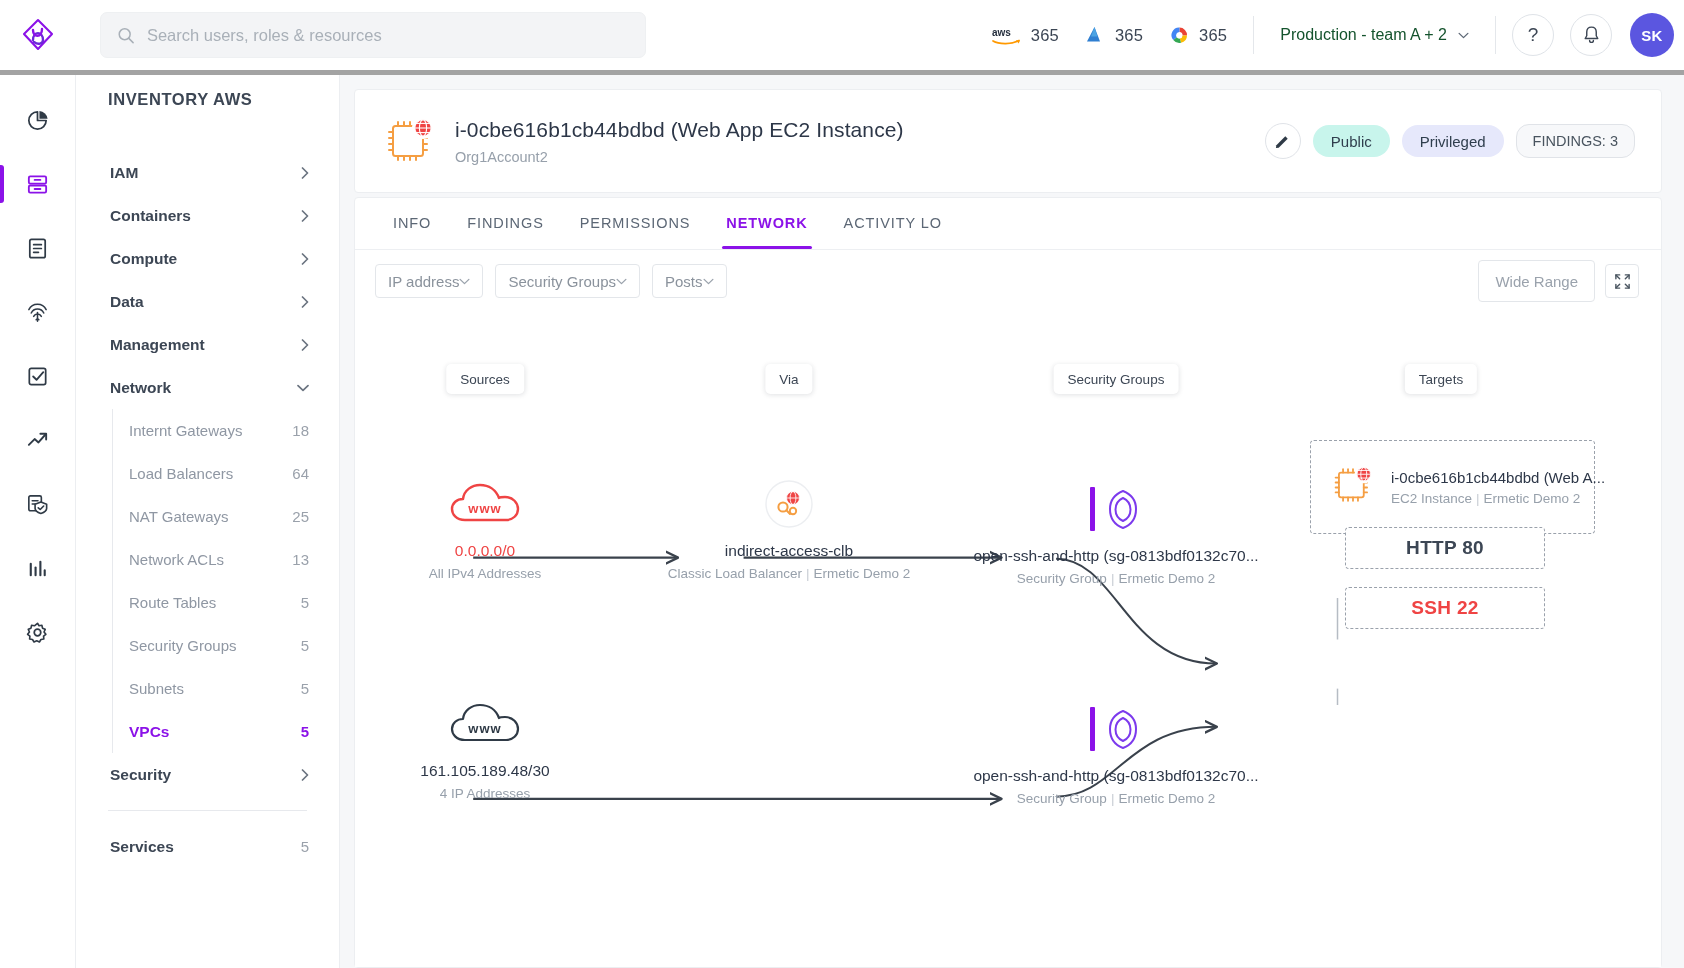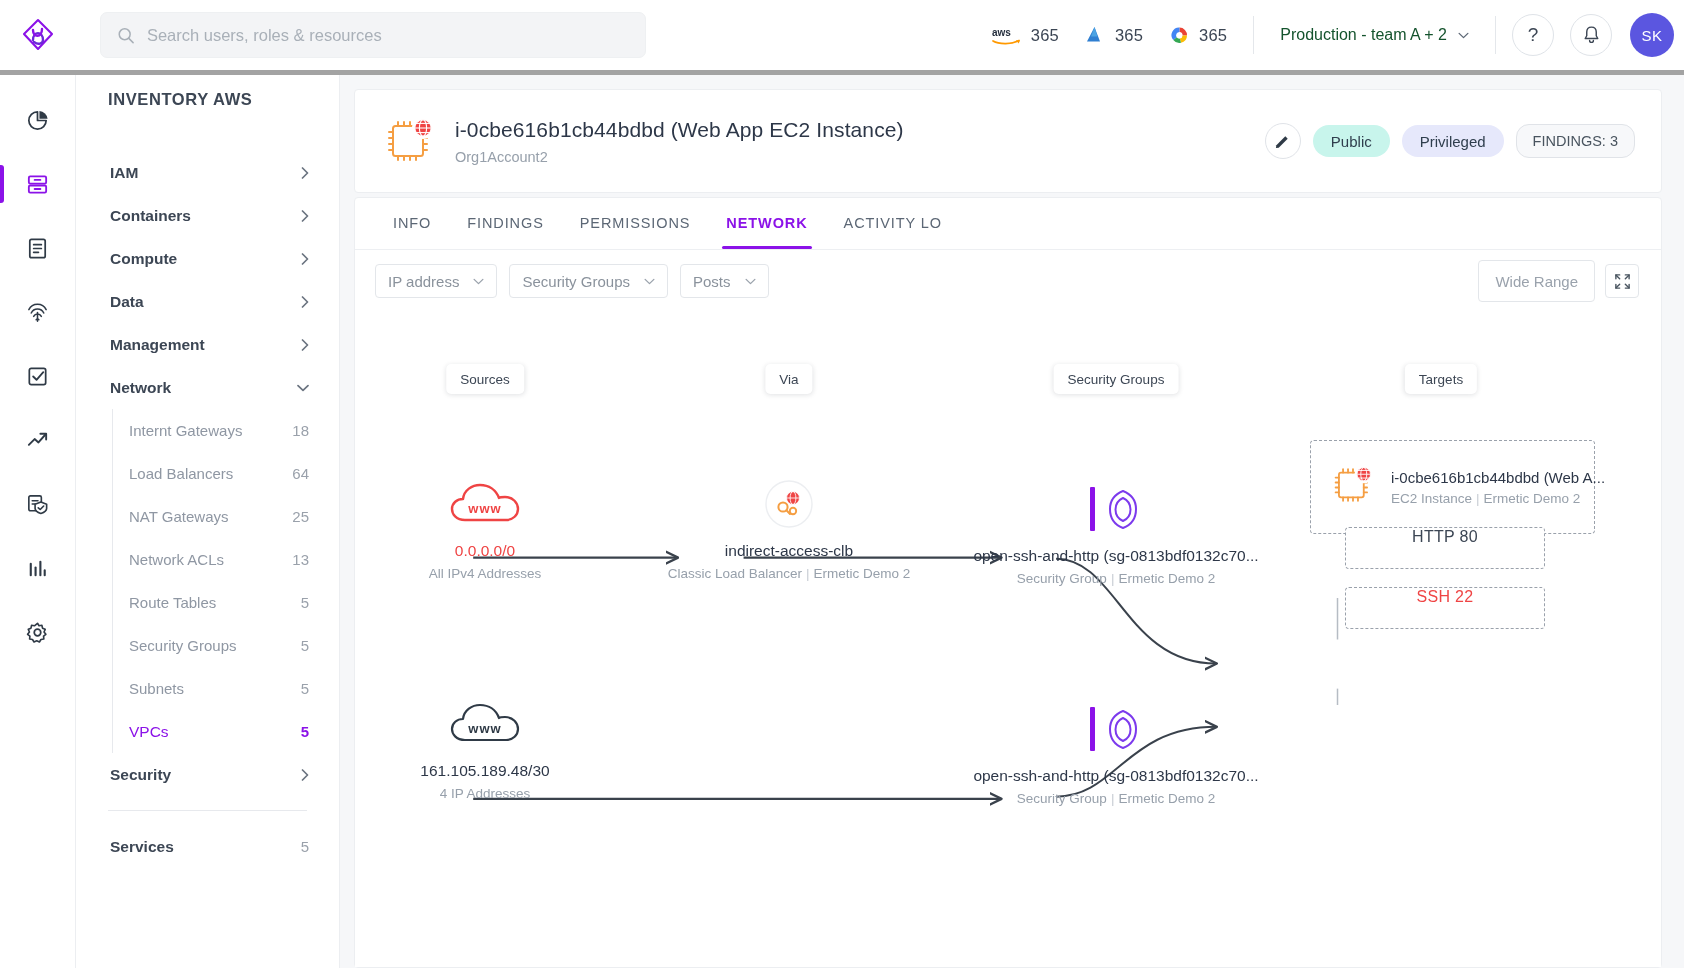--- a/index.html
+++ b/index.html
@@ -37,21 +37,21 @@
   .acct-select { display: flex; align-items: center; gap: 11px; padding: 0 26px; cursor: pointer; }
   .acct-select .lbl { font-size: 16px; color: #14532d; white-space: nowrap; }
   .chev { width: 11px; height: 7px; }
   .circ-btn {
     width: 42px; height: 42px; border-radius: 50%; border: 1px solid #dfe3e8; background: #fff;
     display: flex; align-items: center; justify-content: center; margin-left: 16px; cursor: pointer;
     color: #3c4654; font-size: 19px;
   }
   .avatar {
     width: 44px; height: 44px; border-radius: 50%; background: #5b56e0; color: #fff;
-    display: flex; align-items: center; justify-content: center; font-size: 15px; font-weight: 400;
+    display: flex; align-items: center; justify-content: center; font-size: 15px; font-weight: 700;
     margin-left: 18px; letter-spacing: .4px; cursor: pointer;
   }
 
   
   .body-row { display: flex; flex: 1; min-height: 0; }
 
   
   .rail {
     width: 76px; min-width: 76px; background: #fff; border-right: 1px solid #eceef1;
     display: flex; flex-direction: column; align-items: center; padding-top: 18px; position: relative;
@@ -72,21 +72,21 @@
   .page-kicker {
     height: 48px; display: flex; align-items: center; padding-left: 32px;
     font-size: 16.5px; font-weight: 700; letter-spacing: .6px; color: #3c4654;
   }
   .nav-inner { padding: 28px 22px 0 22px; }
   .nav-row {
     display: flex; align-items: center; height: 43px; cursor: pointer; padding: 0 8px 0 12px;
   }
   .nav-row .nav-label { font-size: 15.5px; font-weight: 700; color: #3c4654; }
   .nav-row .nav-label.sub { font-weight: 400; color: #8f97a3; font-size: 15px; }
-  .nav-row .nav-label.sel { color: #8b12e8; font-weight: 400; }
+  .nav-row .nav-label.sel { color: #8b12e8; font-weight: 700; }
   .nav-row .count { margin-left: auto; font-size: 15px; color: #9aa1ab; }
   .nav-row .count.sel { color: #8b12e8; font-weight: 700; }
   .nav-row .arrow { margin-left: auto; color: #7b8492; display: flex; }
   .subgroup { border-left: 1px solid #e7e9ed; margin-left: 14px; padding-left: 0; }
   .subgroup .nav-row { padding-left: 16px; }
   .nav-sep { height: 1px; background: #e7e9ed; margin: 14px 10px 0 10px; }
 
   
   .main { flex: 1; min-width: 0; background: #f6f7f9; padding: 14px 22px 0 14px; display: flex; flex-direction: column; }
   .card {
@@ -116,21 +116,21 @@
     letter-spacing: .9px; color: #5c6775; cursor: pointer; position: relative;
   }
   .tab.active { color: #8b12e8; font-weight: 600; }
   .tab.active::after {
     content: ""; position: absolute; left: 14px; right: 14px; bottom: 0; height: 3px; background: #8b12e8; border-radius: 2px;
   }
 
   .filterbar { display: flex; align-items: center; height: 62px; padding: 0 22px 0 20px; }
   .sel-box {
     height: 34px; border: 1px solid #e3e6ea; border-radius: 4px; display: flex; align-items: center;
-    gap: 14px; padding: 0 12px; margin-right: 12px; font-size: 15px; color: #8a929c; cursor: pointer; background: #fff;
+    gap: 0; padding: 0 12px; margin-right: 12px; font-size: 15px; color: #8a929c; cursor: pointer; background: #fff;
   }
   .filter-right { margin-left: auto; display: flex; align-items: center; gap: 10px; }
   .wide-range {
     height: 42px; border: 1px solid #e3e6ea; border-radius: 4px; display: flex; align-items: center;
     padding: 0 16px; font-size: 15px; color: #9aa2ac; background: #fff; cursor: pointer;
   }
   .expand-btn {
     width: 34px; height: 34px; border: 1px solid #e3e6ea; border-radius: 4px; background: #fff;
     display: flex; align-items: center; justify-content: center; cursor: pointer;
   }
@@ -154,22 +154,22 @@
   .sg-bar { width: 5px; height: 44px; background: #8b12e8; border-radius: 1px; margin-right: 9px; }
 
   .target-box {
     position: absolute; border: 1.5px dashed #9aa1ab; border-radius: 4px; background: #fff;
     display: flex; align-items: center; padding: 14px 18px; gap: 14px;
   }
   .target-name { font-size: 15px; color: #2d3748; white-space: nowrap; }
   .target-sub { font-size: 13.5px; color: #97a0ab; margin-top: 5px; }
   .port-box {
     position: absolute; border: 1.5px dashed #9aa1ab; border-radius: 4px; background: #fff;
-    display: flex; justify-content: center; font-size: 16px; color: #3c4654;
-    font-weight: 400; letter-spacing: .3px;
+    display: flex; align-items: center; justify-content: center; font-size: 19px; color: #3c4654;
+    font-weight: 700; letter-spacing: .3px;
   }
   .port-box.red { color: #ef4444; }
 </style>
 </head>
 <body>
 
 <div class="app">
 
   <div class="topbar">
     <div class="logo-cell">

